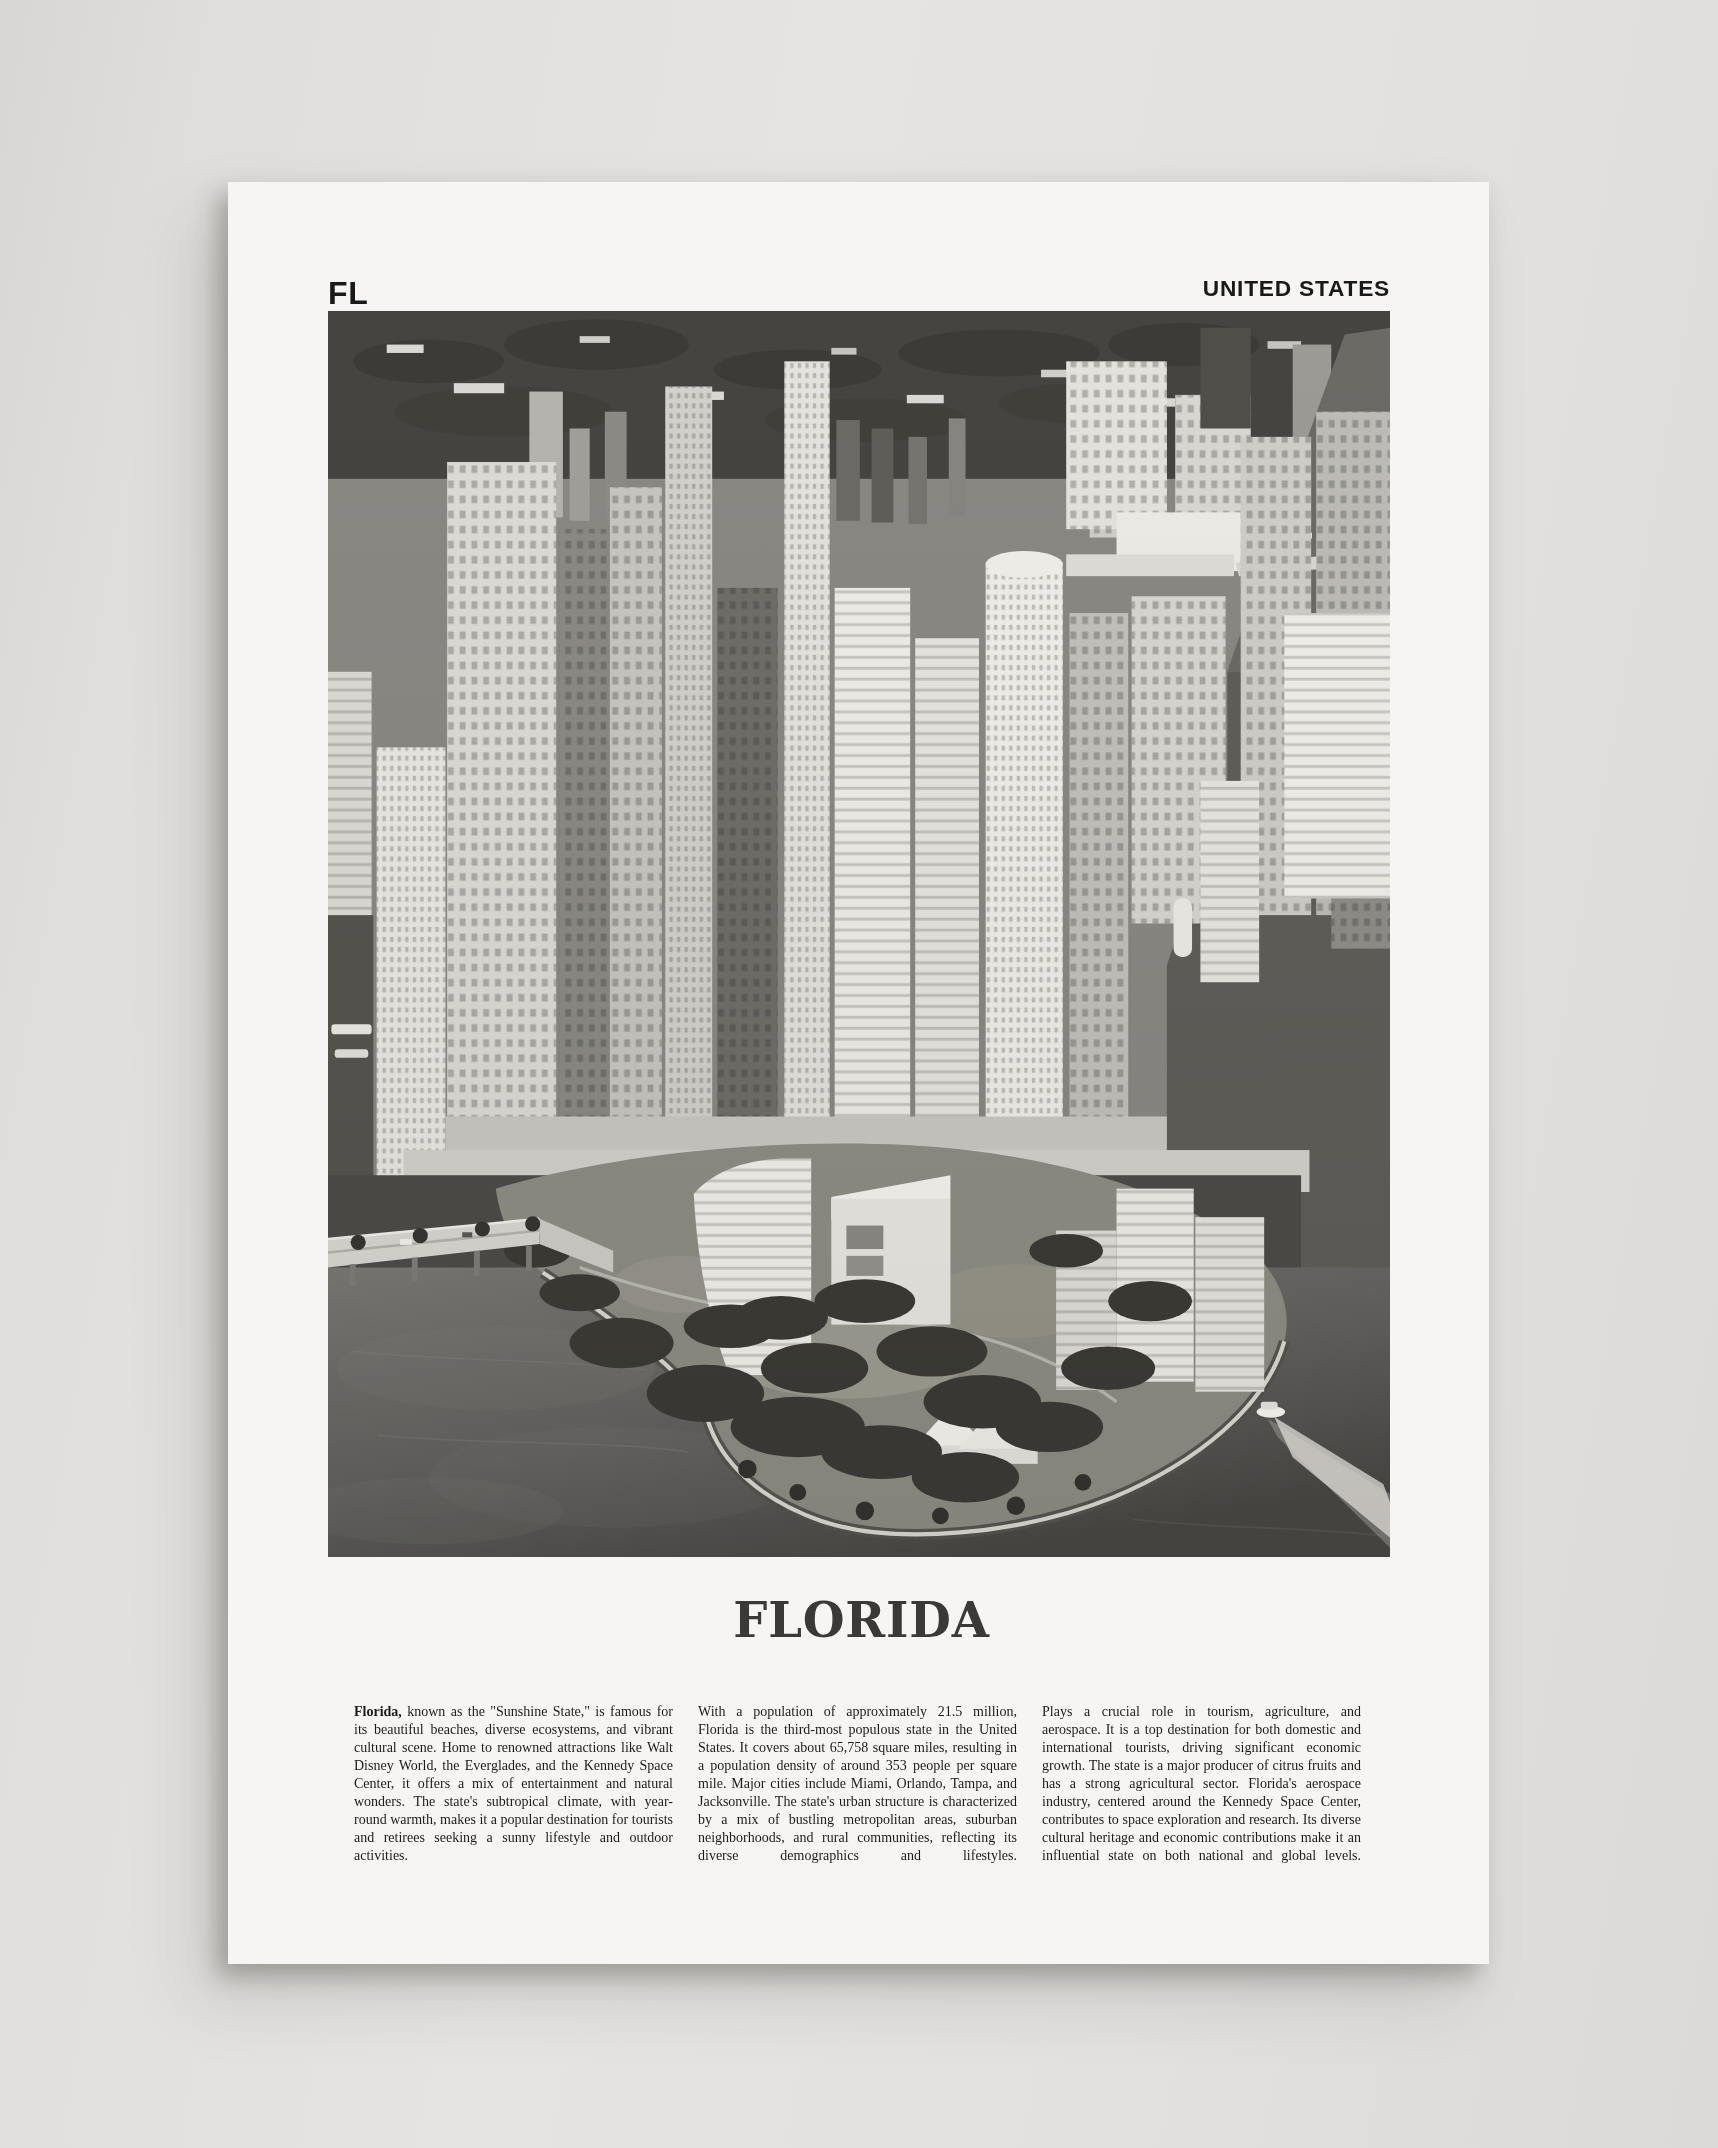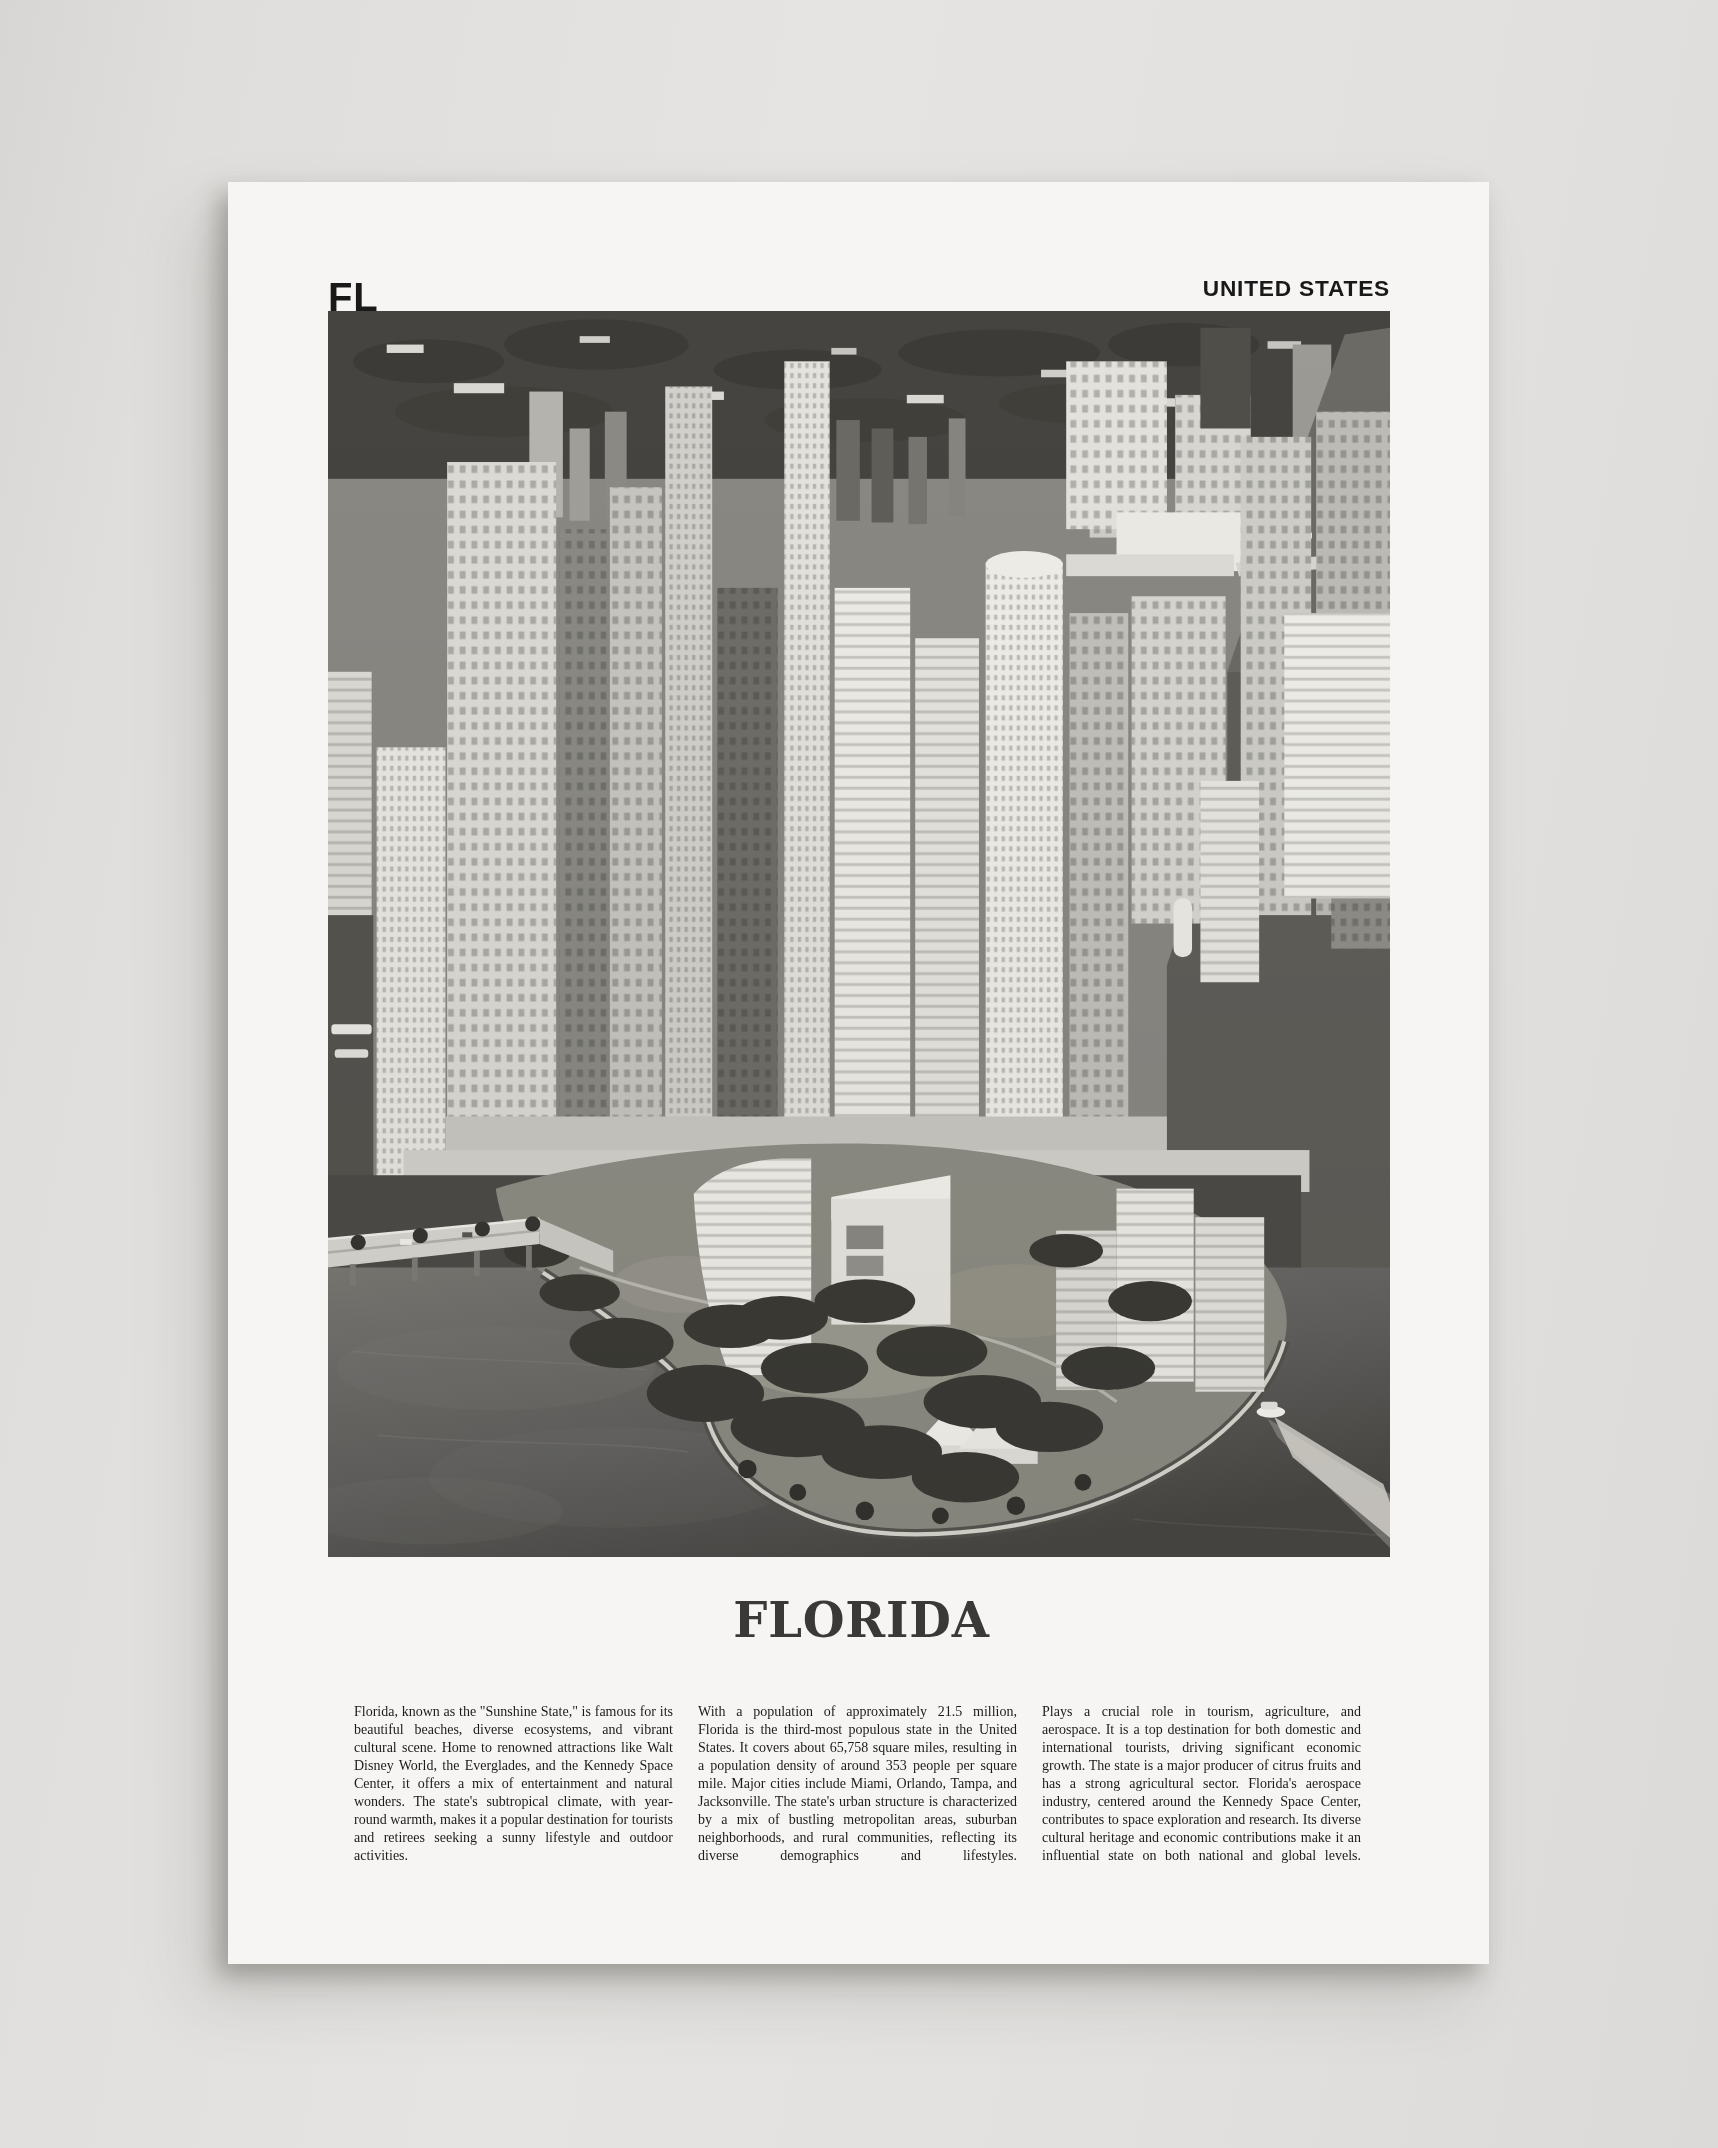--- a/index.html
+++ b/index.html
@@ -9,21 +9,21 @@
     background-image:linear-gradient(100deg,#d8d6d4 0%,#e0dedc 10%,#e6e4e2 40%,#e3e1df 70%,#dcdad8 100%);
     font-family:"Liberation Sans",sans-serif;
   }
   .poster{
     position:absolute;left:228px;top:182px;width:1261px;height:1782px;
     background:#f6f5f3;
     box-shadow:-10px 11.7px 22px rgba(80,76,72,.38),-30px 35px 62px rgba(90,86,82,.18);
   }
   .state-code{
     position:absolute;left:100px;top:95px;
-    font-size:40px;font-weight:bold;line-height:1;letter-spacing:0.8px;color:#191919;
+    font-size:32px;font-weight:bold;line-height:1;letter-spacing:0.8px;color:#191919;
   }
   .country{
     position:absolute;right:99px;top:95px;
     font-size:22.7px;font-weight:bold;line-height:1;letter-spacing:0.8px;color:#191919;margin-left:36px;
   }
   .photo{
     position:absolute;left:100px;top:129px;width:1062px;height:1246px;
     margin:0;overflow:hidden;background:#8a8883;
   }
   .photo svg{display:block;width:100%;height:100%;}
@@ -35,21 +35,21 @@
   .columns{
     position:absolute;left:126px;top:1521px;width:1007px;
     display:flex;gap:25px;
   }
   .col{
     width:319px;margin:0;
     font-family:"Liberation Serif",serif;font-size:14px;line-height:18px;
     text-align:justify;text-align-last:justify;color:#1c1b1a;
     hyphens:auto;-webkit-hyphens:auto;
   }
-  .col strong{font-weight:normal;}
+  .col strong{font-weight:bold;}
 </style>
 </head>
 <body>
 
 <article class="poster">
 
   <header>
     <span class="state-code">FL</span>
     <span class="country">UNITED STATES</span>
   </header>

